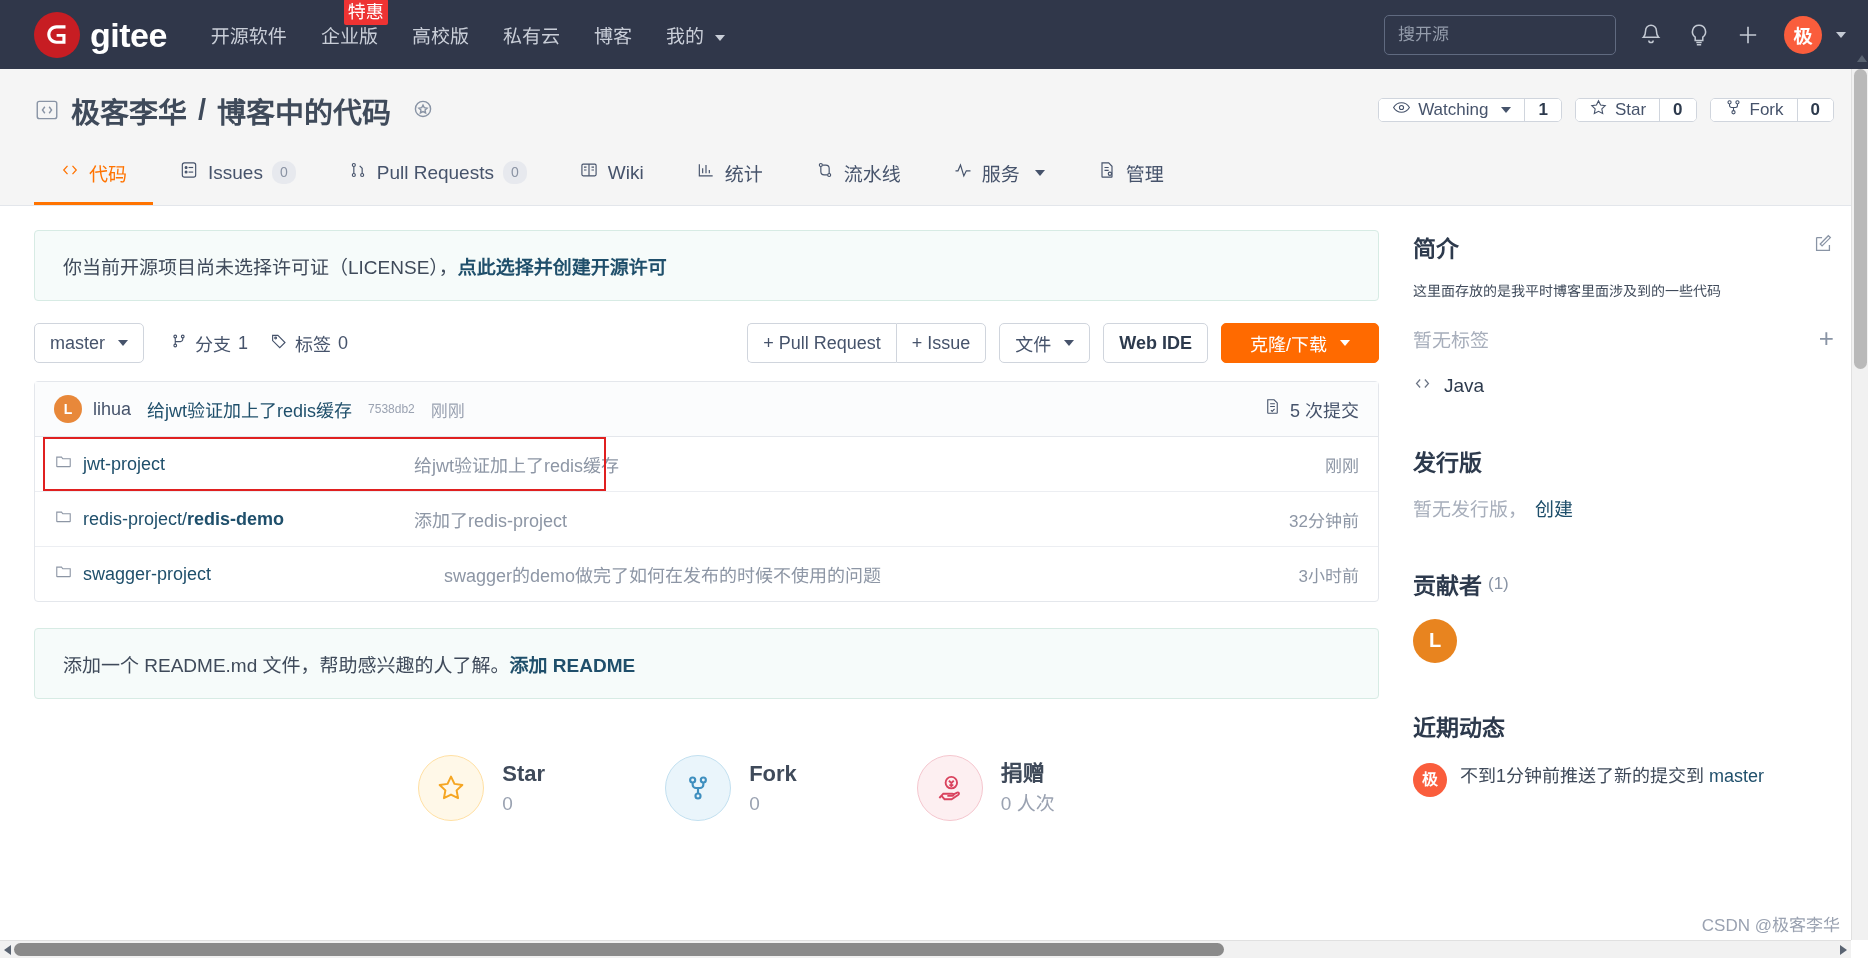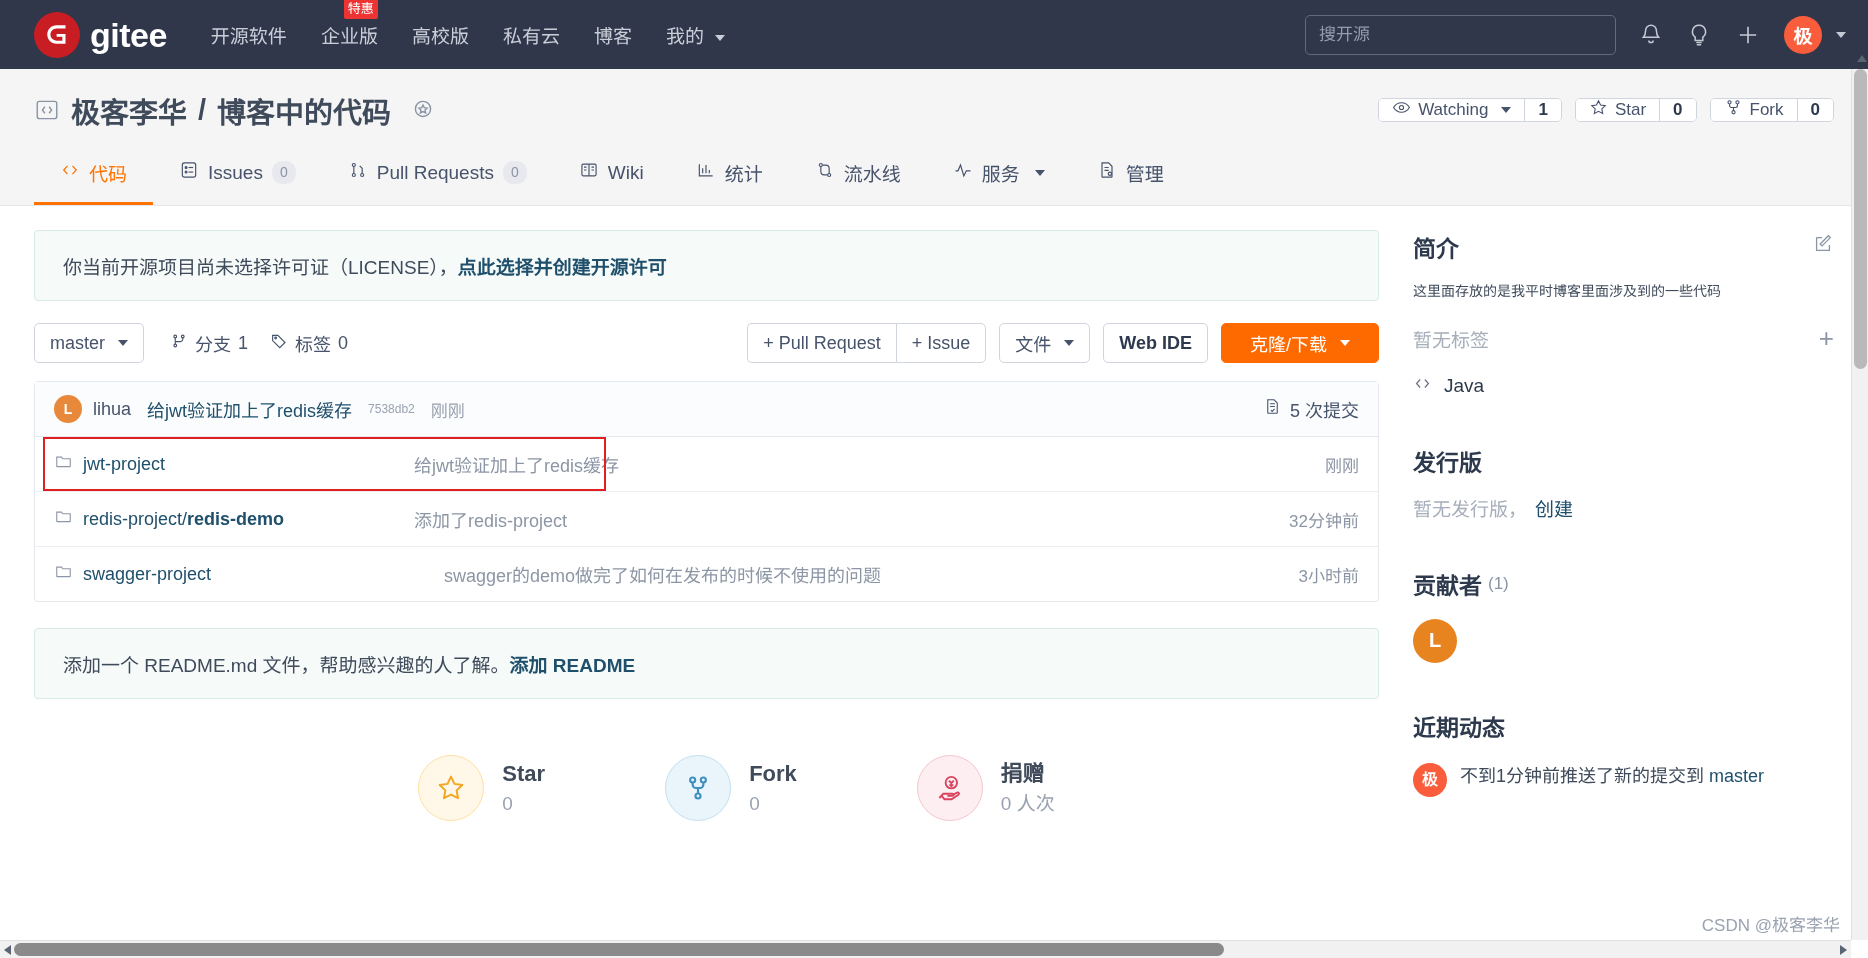--- a/index.html
+++ b/index.html
@@ -33,36 +33,36 @@
     letter-spacing: -0.5px; line-height: 1;
   }
   .topnav-links { display: flex; align-items: center; gap: 34px; }
   .topnav-link {
     color: #c9ced8; font-size: 19px; text-decoration: none;
     position: relative; white-space: nowrap; cursor: pointer;
   }
   .promo-badge {
     position: absolute; top: -22px; left: 40%;
     background: #e33; color: #fff;
-    font-size: 13px; line-height: 1.35;
+    font-size: 18px; line-height: 1.35;
     padding: 1px 4px; border-radius: 2px;
     white-space: nowrap;
   }
   .caret-down {
     display: inline-block; width: 0; height: 0;
     border-left: 5px solid transparent;
     border-right: 5px solid transparent;
     border-top: 6px solid currentColor;
     vertical-align: middle; margin-left: 6px;
   }
   .topnav-right {
     margin-left: auto; display: flex; align-items: center; gap: 22px;
   }
   .search-box {
-    width: 311px; height: 40px;
+    width: 232px; height: 40px;
     background: transparent;
     border: 1px solid #606a80;
     border-radius: 5px;
     color: #b6bdc9; font-size: 17px;
     padding: 0 13px;
     font-family: inherit;
     outline: none;
   }
   .search-box::placeholder { color: #949cab; }
   .nav-icon {

